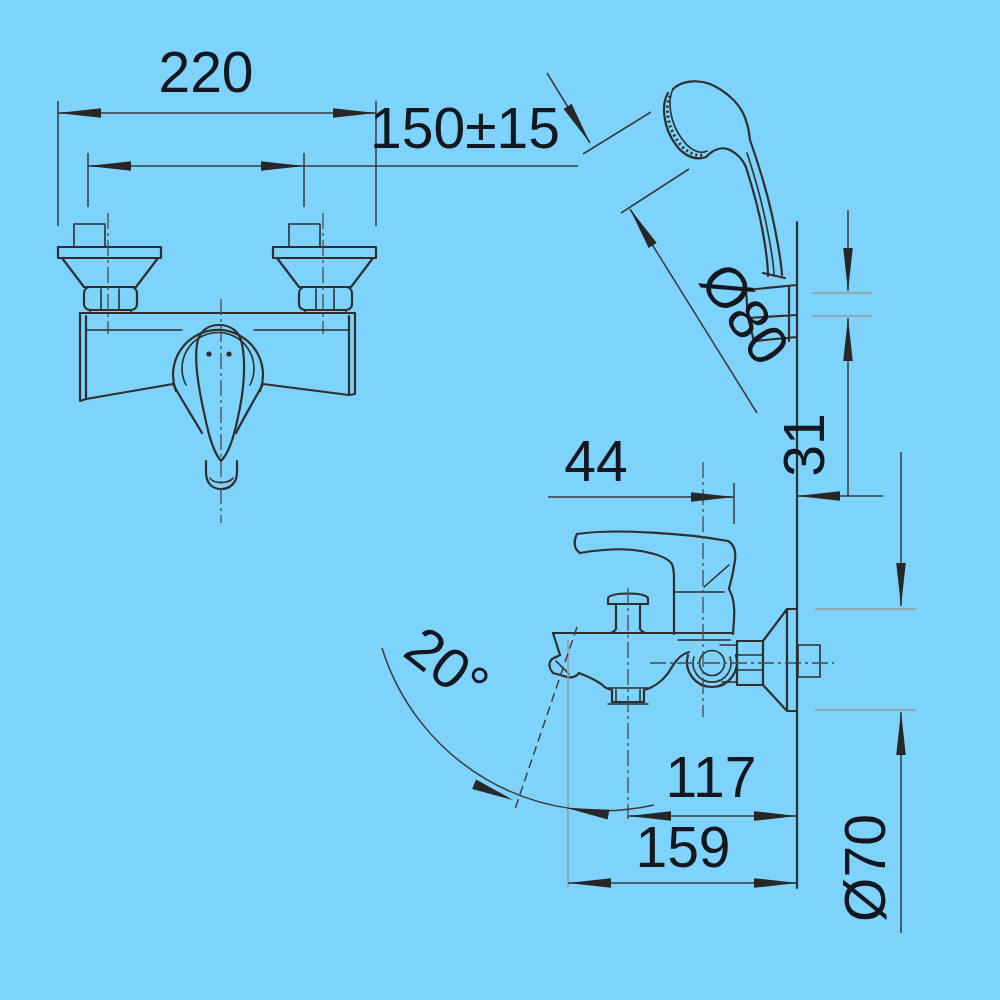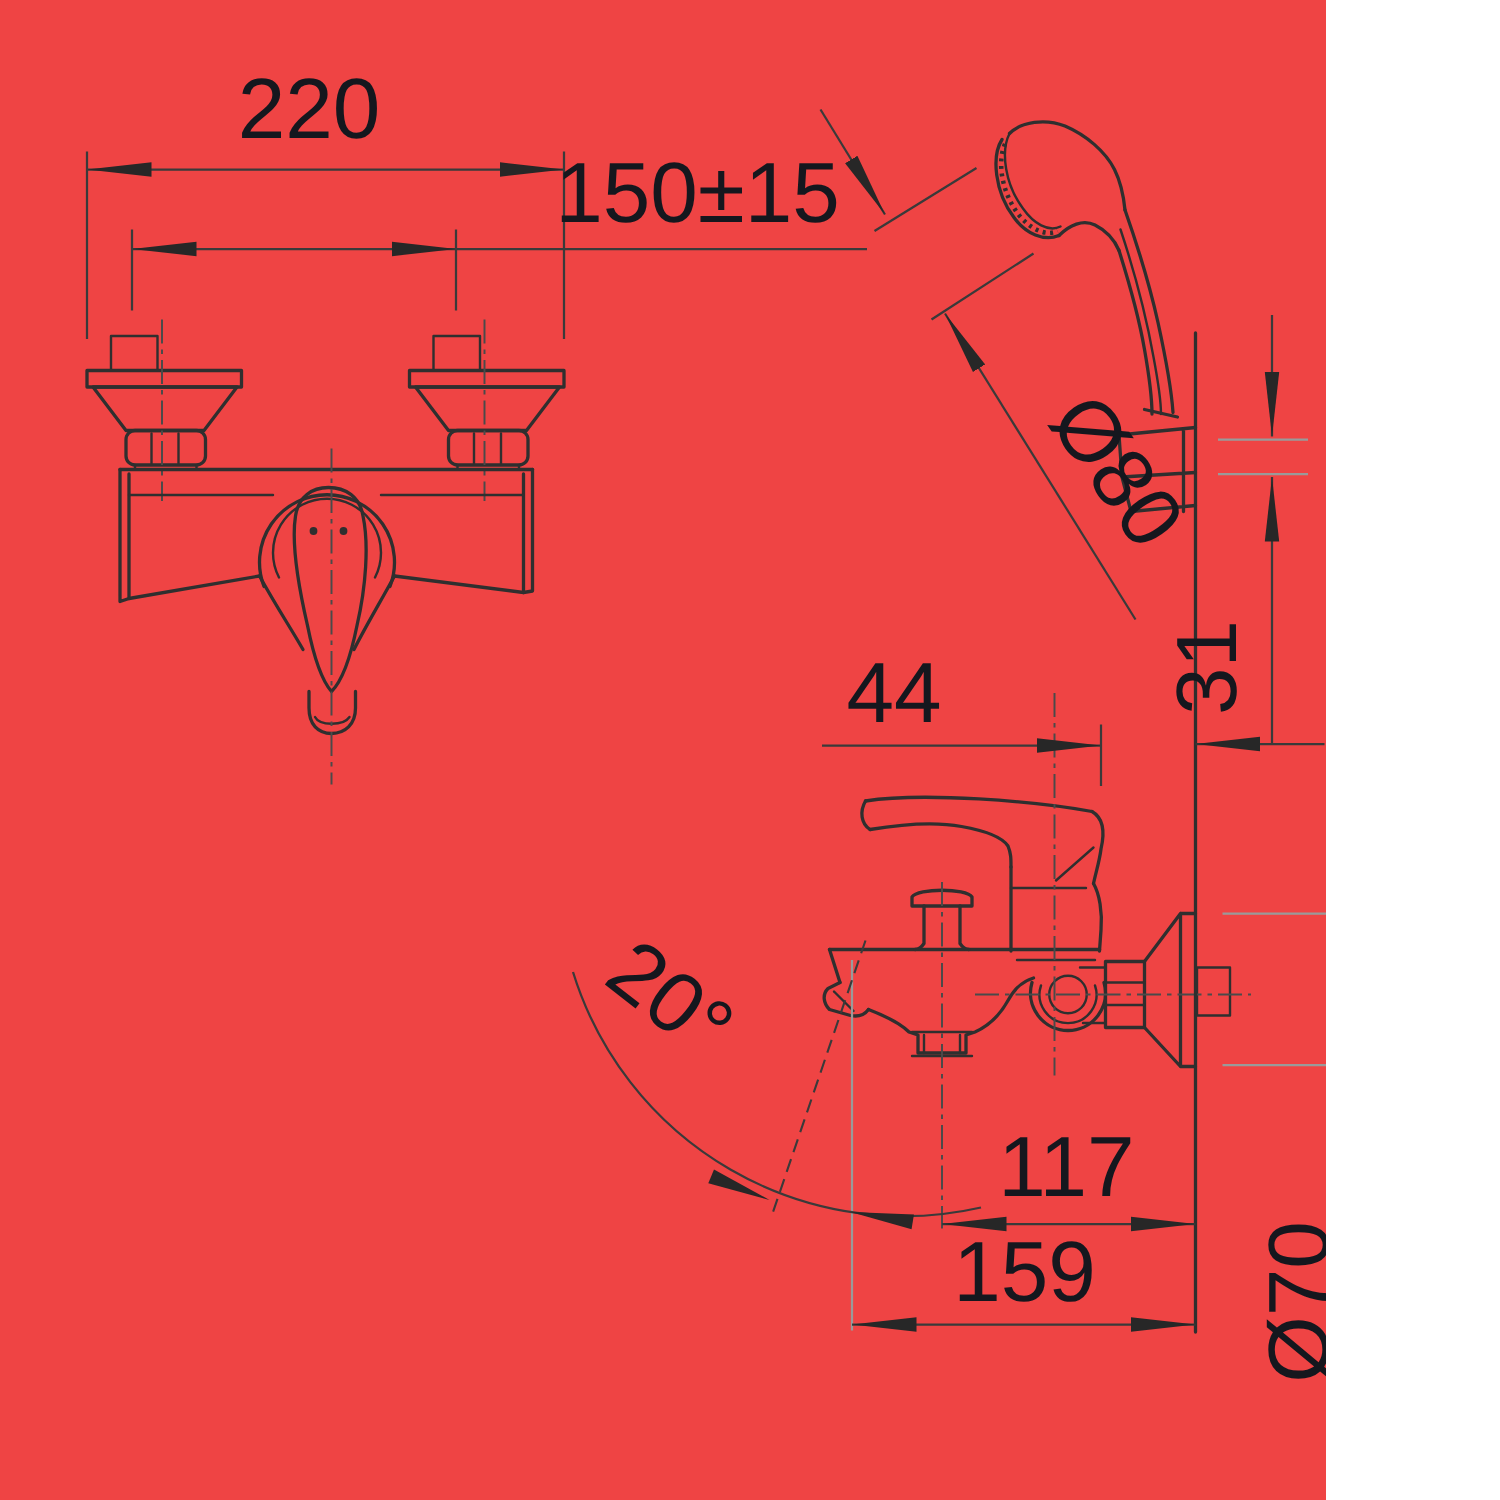--- a/index.html
+++ b/index.html
@@ -1,16 +1,16 @@
 <!DOCTYPE html>
 <html><head>
 <meta charset="utf-8">
 <style>
   html,body{margin:0;padding:0;background:#fff;}
-  .canvas{position:relative;width:884px;height:1000px;background:#ef4444;overflow:hidden;}
+  .canvas{position:relative;width:1000px;height:1000px;background:#7dd3fc;overflow:hidden;}
   svg{display:block;}
   .s{fill:none;stroke:#2f2f2f;stroke-width:2.2;stroke-linecap:round;stroke-linejoin:round;}
   .s2{fill:none;stroke:#2f2f2f;stroke-width:1.6;stroke-linecap:round;stroke-linejoin:round;}
   .d{fill:none;stroke:#3a3a3a;stroke-width:1.5;}
   .cl{fill:none;stroke:#4a4a4a;stroke-width:1.3;stroke-dasharray:16 4 3 4;}
   .g{fill:none;stroke:#9a9a9a;stroke-width:1.5;}
   .dash{fill:none;stroke:#3a3a3a;stroke-width:1.4;stroke-dasharray:9 5;}
   .spray{fill:none;stroke:#2f2f2f;stroke-width:3;stroke-dasharray:2 3;}
   .ar{fill:#272727;stroke:none;}
   .dim{font-family:"Liberation Sans","DejaVu Sans",sans-serif;font-size:57px;}

